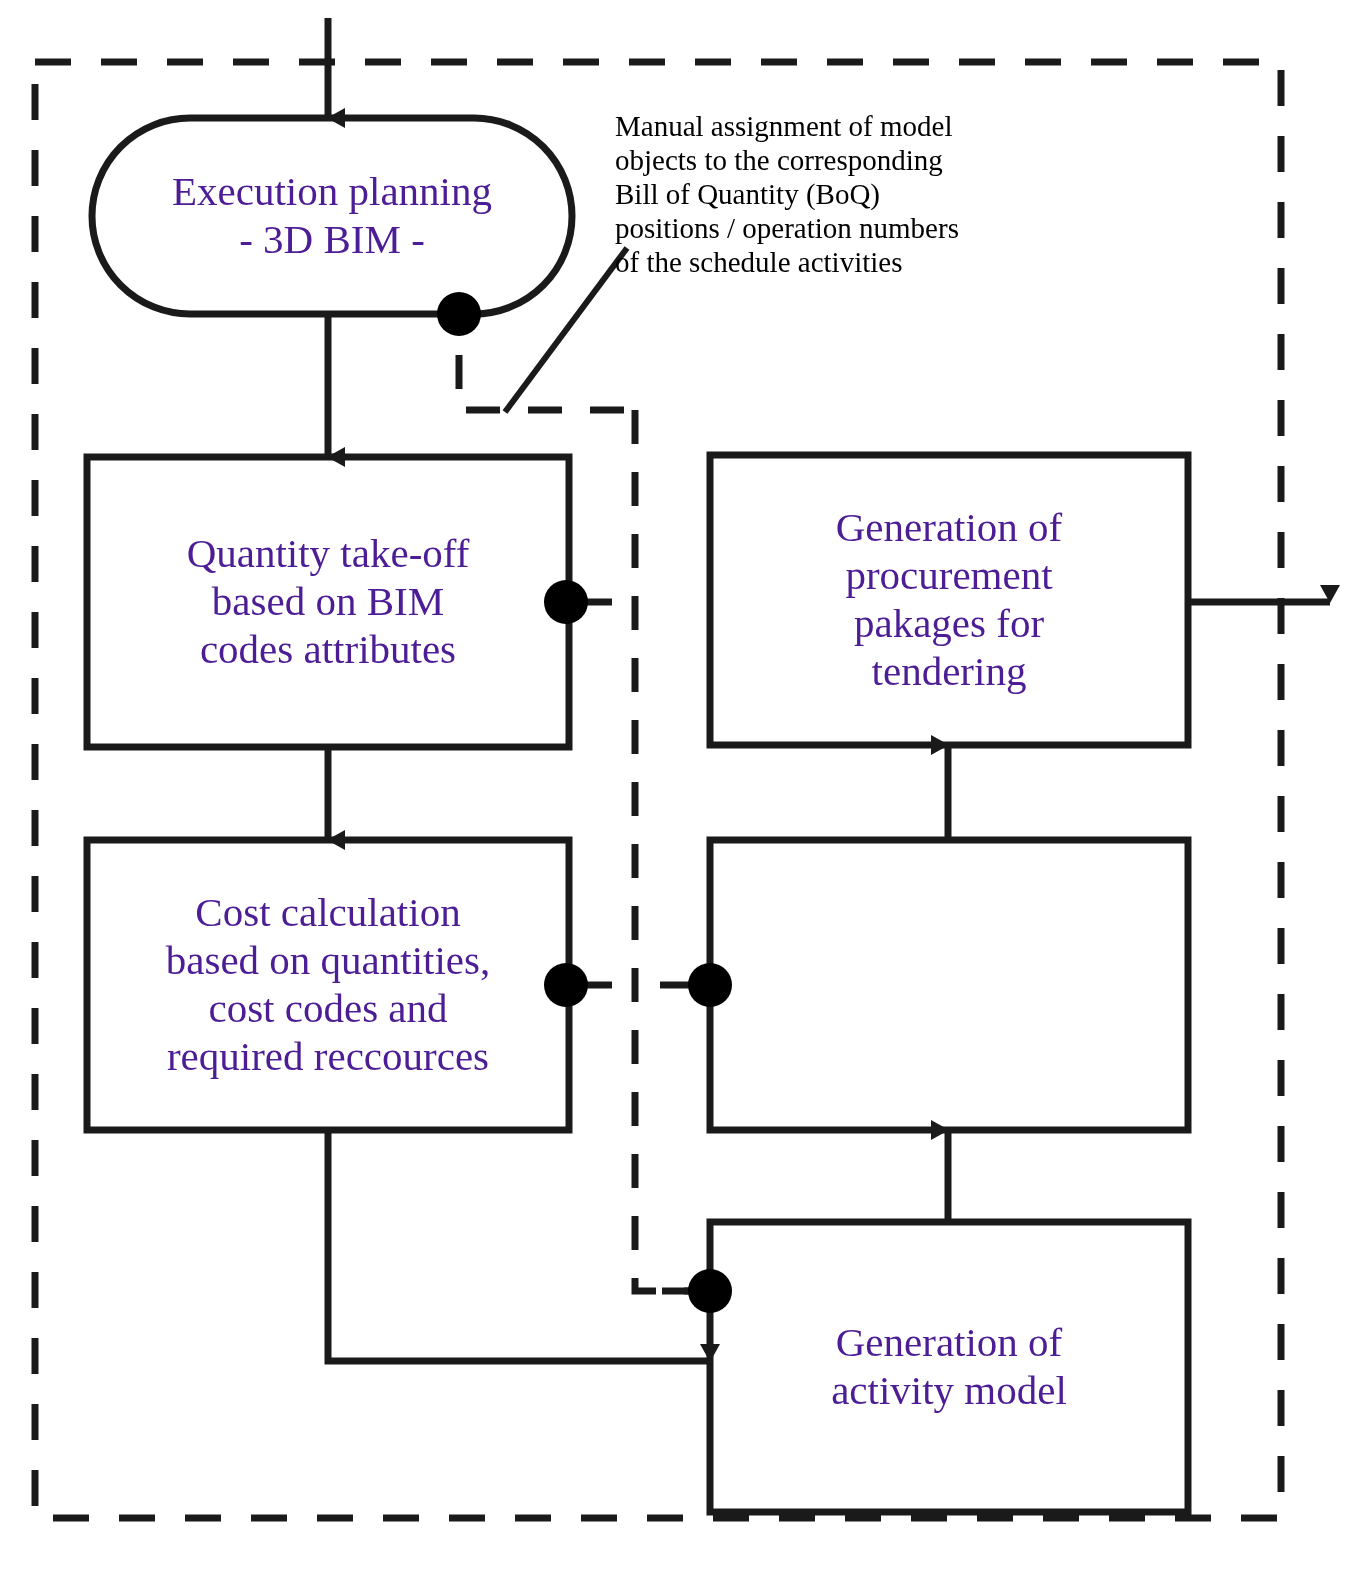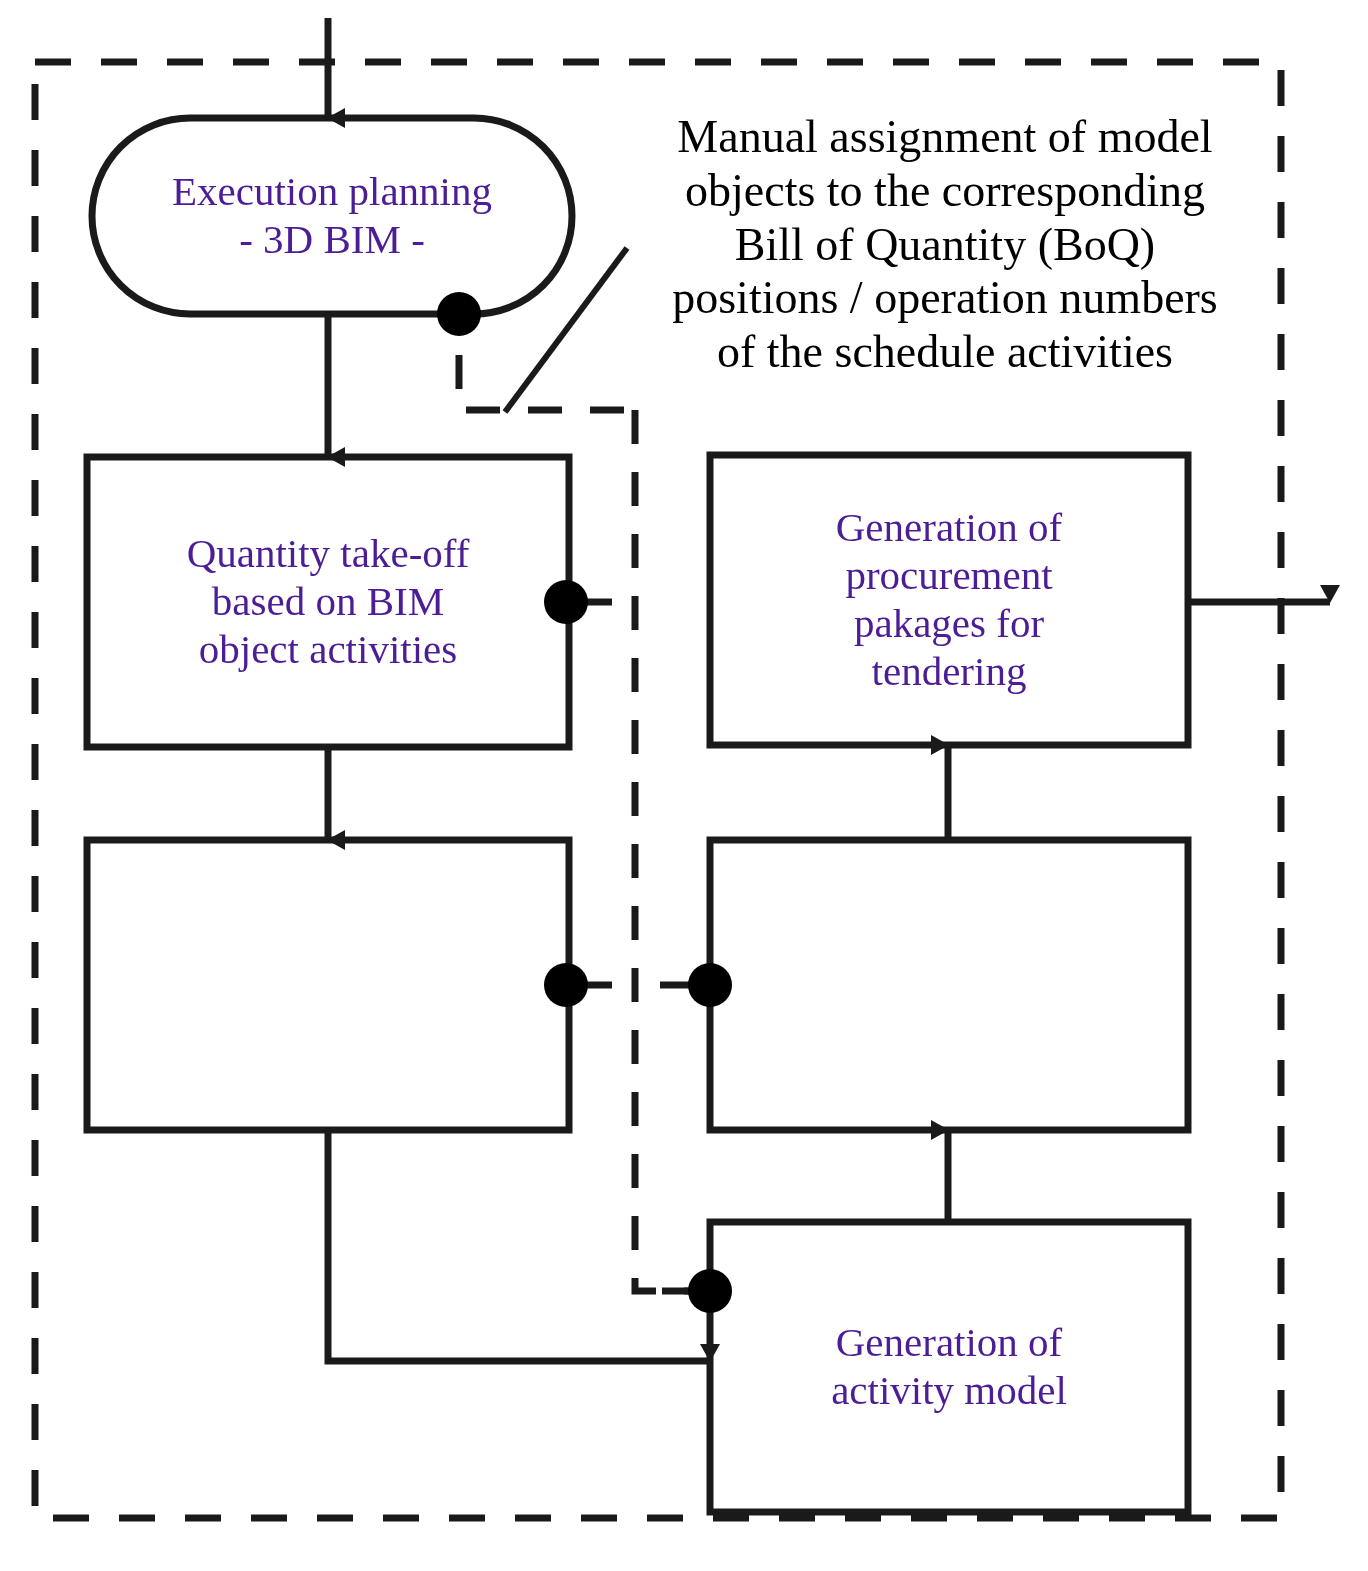--- a/index.html
+++ b/index.html
@@ -30,24 +30,24 @@
     color: #4c1d95;
     font-family: "Liberation Serif", "DejaVu Serif", serif;
     font-size: 41px;
     line-height: 1.17;
     letter-spacing: 0px;
     pointer-events: none;
     white-space: pre-line;
   }
   .annot-text {
     position: absolute;
-    text-align: center;
+    text-align: left;
     color: #000000;
     font-family: "Liberation Serif", "DejaVu Serif", serif;
-    font-size: 46px;
+    font-size: 29px;
     line-height: 1.17;
     white-space: pre-line;
   }
 </style>
 </head>
 <body>
 
 <div id="canvas">
 
   <svg class="diagram" viewBox="0 0 1368 1571">
@@ -107,22 +107,26 @@
     <circle cx="566" cy="985" r="22" fill="#000000"></circle>
     <circle cx="710" cy="985" r="22" fill="#000000"></circle>
     <circle cx="710" cy="1291" r="22" fill="#000000"></circle>
   </svg>
 
   <div class="node-text" style="left:92px; top:118px; width:480px; height:196px;">Execution planning
 - 3D BIM -</div>
 
   <div class="node-text" style="left:87px; top:457px; width:482px; height:290px;">Quantity take-off
 based on BIM
-object activities</div>
+codes attributes</div>
 
+  <div class="node-text" style="left:87px; top:840px; width:482px; height:290px;">Cost calculation
+based on quantities,
+cost codes and
+required reccources</div>
 
   <div class="node-text" style="left:710px; top:455px; width:478px; height:290px;">Generation of
 procurement
 pakages for
 tendering</div>
 
 
   <div class="node-text" style="left:710px; top:1222px; width:478px; height:290px;">Generation of
 activity model</div>
 

